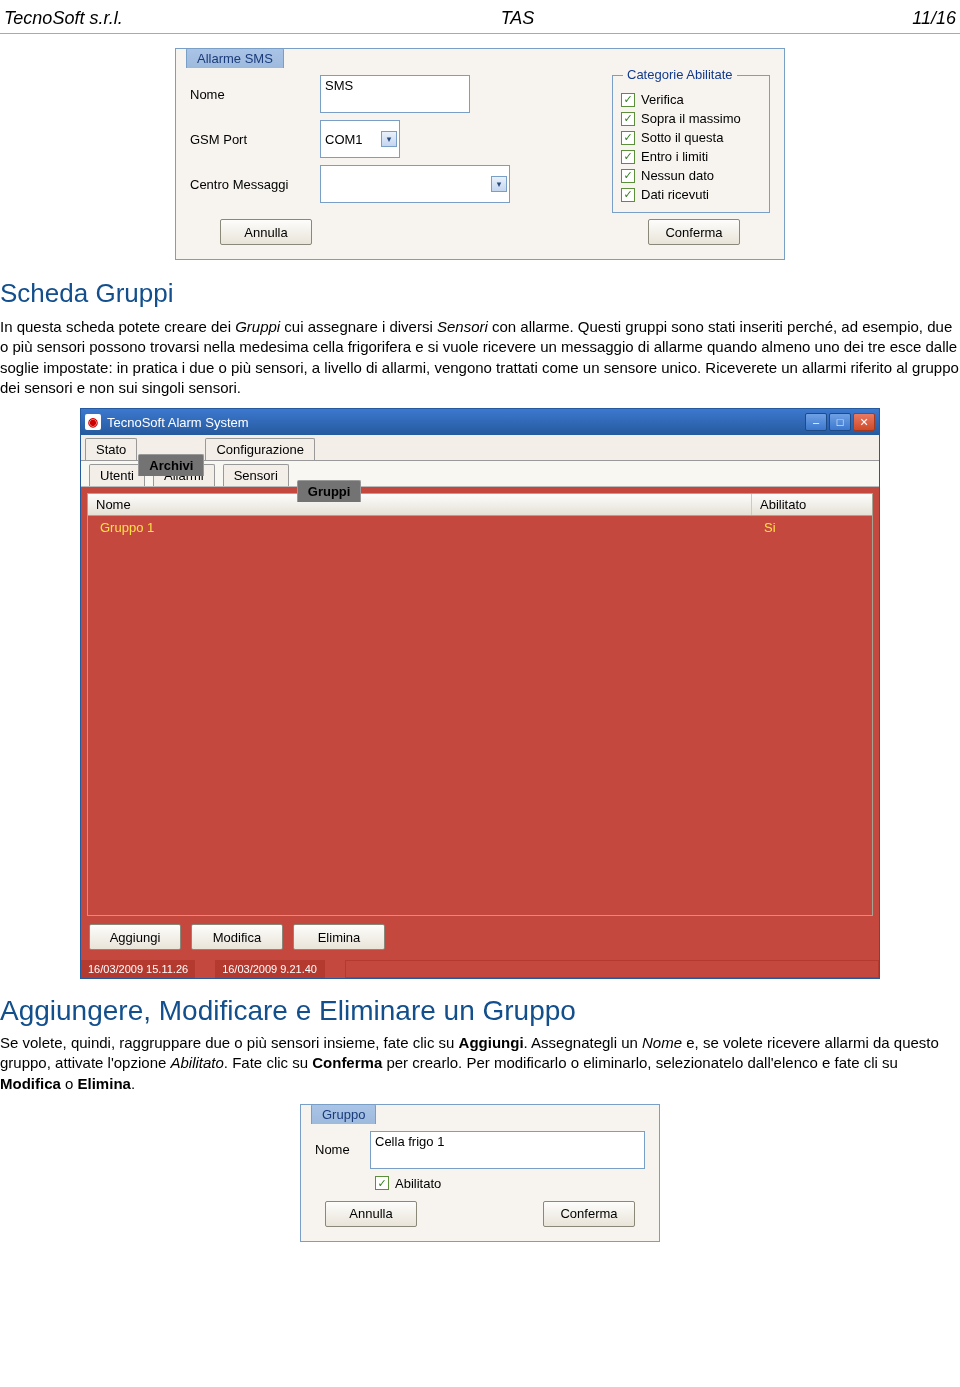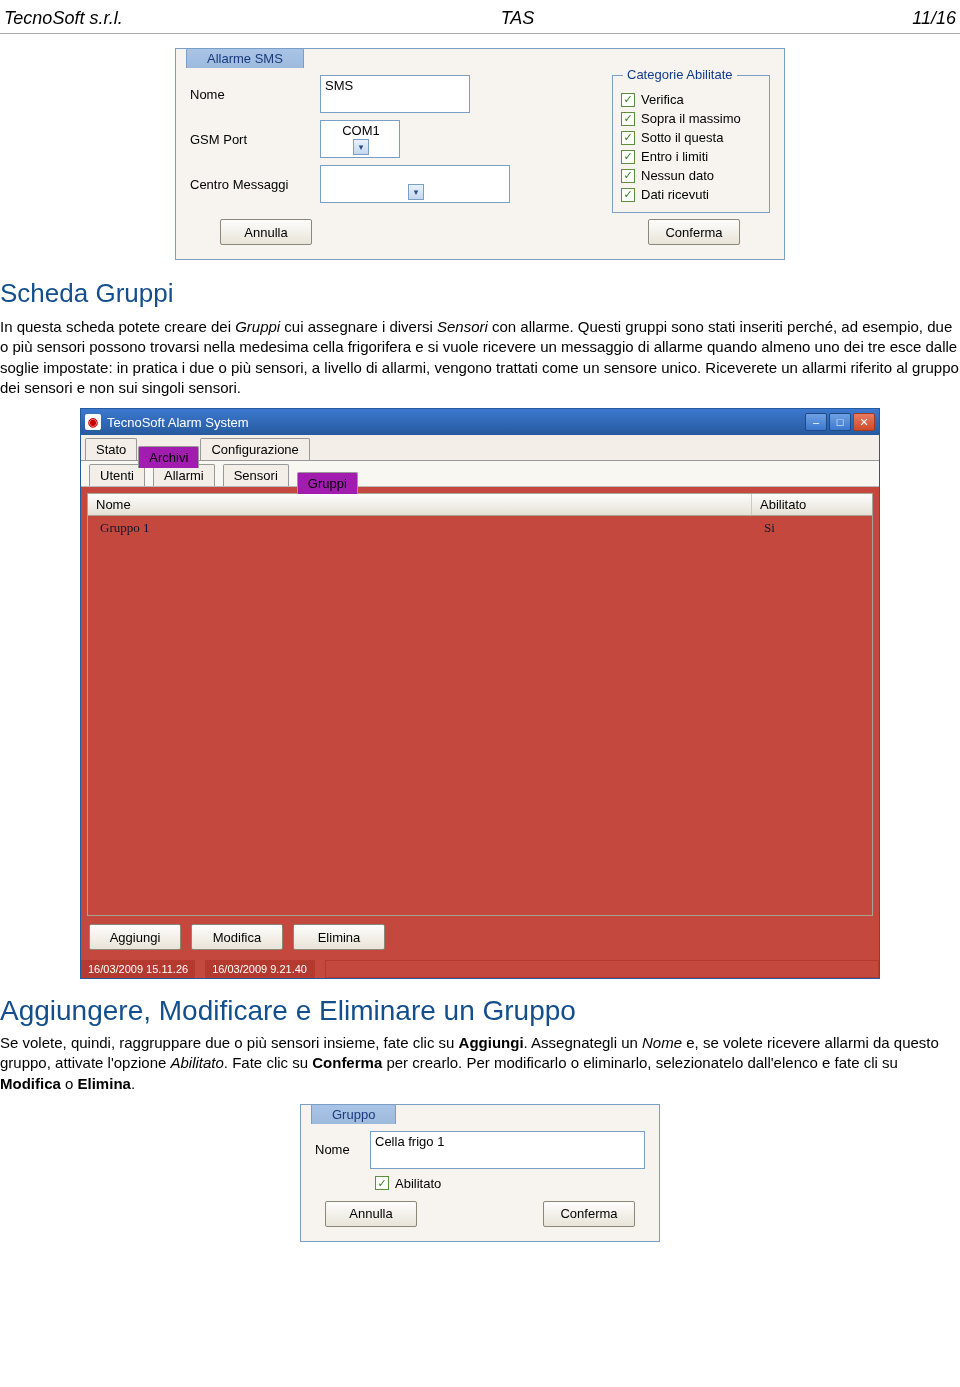--- a/index.html
+++ b/index.html
@@ -32,21 +32,21 @@
     padding: 26px 14px 14px 14px;
   }
   .groupbox .gb-title {
     position: absolute;
     top: -1px;
     left: 10px;
     background: linear-gradient(#a9c4e6,#9db9dc);
     color: #1a3b7a;
     border: 1px solid #7a9fc7;
     border-bottom: none;
-    padding: 2px 20px;
+    padding: 2px 10px;
     font-size: 13px;
     border-radius: 2px 2px 0 0;
   }
   .groupbox .gb-title.plain {
     background: #f7f4ef;
     border: none;
     color: #123a8a;
     font-size: 13px;
     padding: 0 4px;
     top: -9px;
@@ -60,21 +60,21 @@
     width: 130px;
     font-size: 13px;
   }
   .txt, .sel {
     background: #fff;
     border: 1px solid #7a9fc7;
     height: 38px;
     font-size: 13px;
     padding: 2px 4px;
   }
-  .sel { position: relative; display: flex; align-items: center; justify-content: space-between; padding-right: 2px; flex-direction: column;}
+  .sel { position: relative; display: flex; align-items: center; justify-content: space-between; padding-right: 2px;}
   .sel .arrow {
     width: 16px; height: 16px;
     background: linear-gradient(#eaf1fb,#c4d6ef);
     border: 1px solid #7a9fc7;
     display:flex;align-items:center;justify-content:center;
     font-size:9px;color:#2a4c7f;
   }
   .chk-row { display:flex; align-items:center; gap:6px; font-size:13px; margin-bottom:4px;}
   .chk { width:14px;height:14px;border:1px solid #5b8f3a;background:#fff;display:flex;align-items:center;justify-content:center;font-size:11px;color:#2e7d1a;line-height:1;}
   .chk.checked::after{content:"✓";}
@@ -132,36 +132,36 @@
   .winbtn {
     width:22px;height:18px;margin-left:2px;
     background:linear-gradient(#6fa1e4,#3c78cf);
     border:1px solid #1e4a86;
     display:flex;align-items:center;justify-content:center;
     color:#fff;font-size:11px;border-radius:2px;
   }
   .winbtn.close{background:linear-gradient(#e97a62,#cf4a2a);border-color:#a33a1f;}
   .tabstrip{display:flex;background:#f3efe8;border-bottom:1px solid #999;padding:3px 4px 0 4px;gap:1px;}
   .tab{background:#f3efe8;border:1px solid #999;border-bottom:none;padding:3px 10px;font-size:13px;border-radius:2px 2px 0 0;}
-  .tab.active{background:#a21caf;font-weight:400;position:relative;top:8px;}
+  .tab.active{background:#737373;font-weight:700;position:relative;top:16px;}
   .subtabstrip{display:flex;background:#f9f7f2;border-bottom:1px solid #bbb;padding:3px 4px 0 8px;gap:8px;}
   .table-hdr{
     display:flex;background:linear-gradient(#fdfdfc,#e5e1d6);
     border:1px solid #a8a494;margin:6px 6px 0 6px;font-size:13px;
   }
   .th{padding:3px 8px;border-right:1px solid #cfcabd;}
   .th.name{flex:1;}
   .th.enabled{width:120px;border-right:none;}
   .table-body{margin:0 6px;background:#c5483e;height:400px;border:1px solid #a8a494;border-top:none;}
-  .trow{display:flex;color:#0f172a;font-size:13px;font-family:Liberation Serif, serif;}
+  .trow{display:flex;color:#fde047;font-size:13px;}
   .td{padding:4px 12px;}
   .td.name{flex:1;}
   .td.enabled{width:120px;}
   .bottombar{display:flex;gap:10px;padding:8px;background:#c5483e;}
-  .statusbar{display:flex;gap:10px;background:#c5483e;padding:0 0 0 0;}
+  .statusbar{display:flex;gap:20px;background:#c5483e;padding:0 0 0 0;}
   .status-cell{background:#b43a30;border:1px solid #b43a30;color:#fff;font-size:11px;padding:2px 6px;min-width:110px;}
   .status-cell.empty{flex:1;background:#c5483e;}
   
   .small-dialog{width:360px;margin:10px auto 0 auto;}
   .abil-row{display:flex;align-items:center;gap:6px;margin-left:60px;margin-top:6px;margin-bottom:10px;font-size:13px;}
 </style>
 </head>
 <body>
 
 <div class="page-header">

